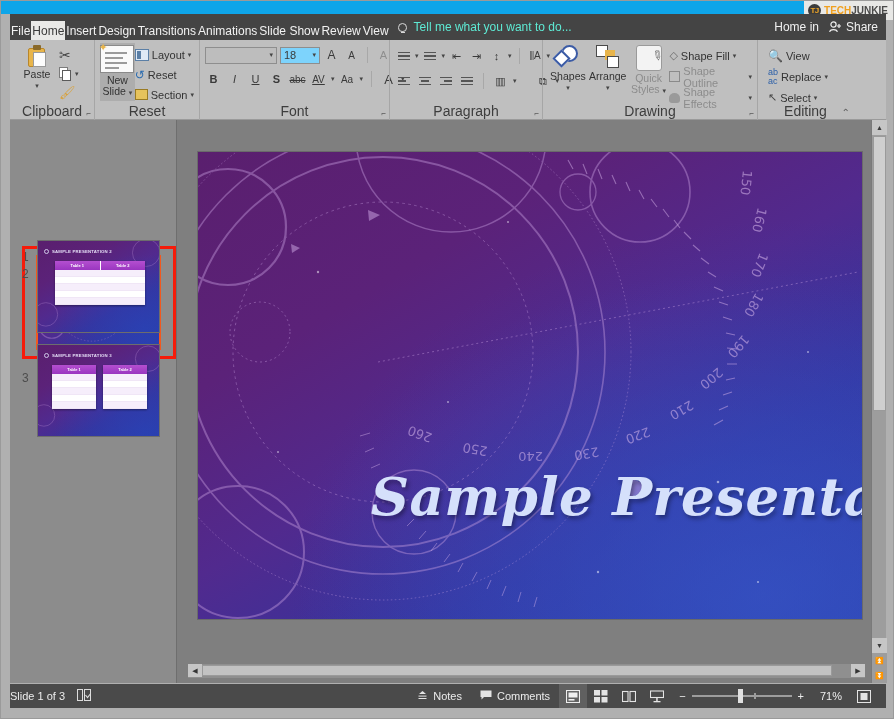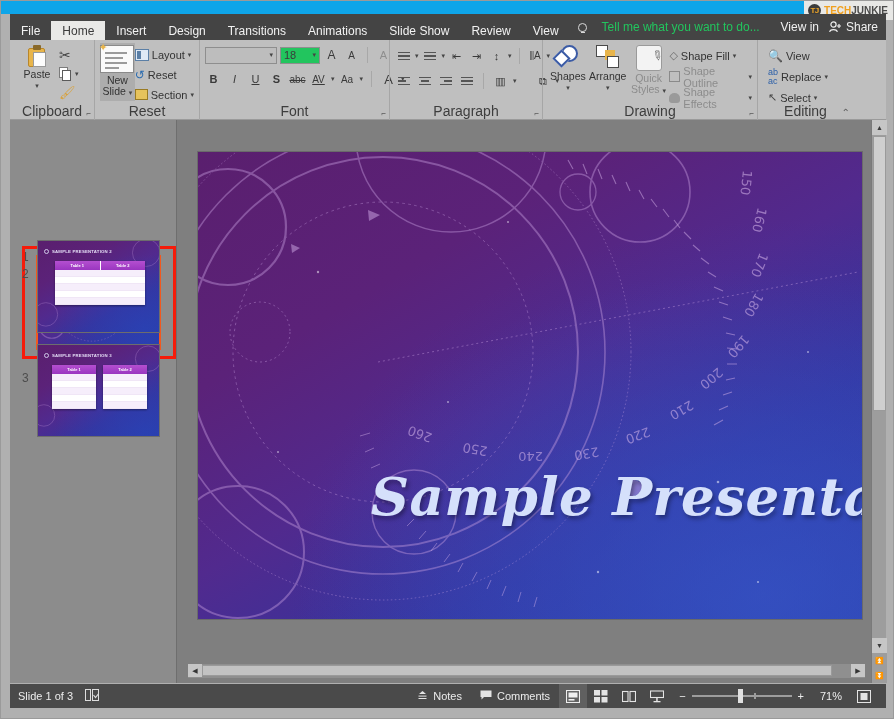--- a/index.html
+++ b/index.html
@@ -36,30 +36,30 @@
   .tj-text { font-size: 10px; font-weight: bold; letter-spacing: 0px; }
   .tj-tech { color: #f0a020; }
   .tj-junkie { color: #4a4a4a; }
 
   .ribbon-tabs {
     position: absolute; left: 10px; top: 14px; width: 876px; height: 26px;
     background: #444444;
     display: flex; align-items: stretch;
   }
   .tab {
-    padding: 0 11px;
+    padding: 0 1px;
     display: flex; align-items: center;
     font-size: 12px; color: #f2f2f2;
     cursor: default;
     margin-top: 7px;
   }
   .tab.active { background: #e9e9e7; color: #3a3a3a; }
   .tellme {
-    display: flex; align-items: center; gap: 15px;
-    padding: 0 8px; font-size: 12px; color: #22c55e; font-style: normal;
+    display: flex; align-items: center; gap: 7px;
+    padding: 0 8px; font-size: 12px; color: #5eead4; font-style: normal;
   }
   .bulb {
     display:inline-block; width: 9px; height: 9px;
     border: 1.3px solid #d8d8d8; border-radius: 50% 50% 45% 45%;
     position: relative;
   }
   .bulb::after {
     content:""; position:absolute; left:2px; bottom:-4px;
     width:4px; height:2px; border-top:1.3px solid #d8d8d8;
   }
@@ -143,21 +143,21 @@
   .ic-replace { font-size:9px;color:#2b5fa8;line-height:9px;}
   .ic-select { font-size:11px;color:#444;}
 
   
   .fontname {
     width: 72px; height: 17px; background: #bdbdbd; border: 1px solid #8e8e8e;
     display:flex; align-items:center; justify-content:flex-end; padding-right:3px;
     font-size: 9px; color:#4a4a4a;
   }
   .fontsize {
-    width: 40px; height: 17px; background: #22c55e; border: 1px solid #8e8e8e;
+    width: 40px; height: 17px; background: #7dd3fc; border: 1px solid #8e8e8e;
     display:flex; align-items:center; justify-content:space-between; padding:0 3px;
     font-size: 11px; color:#3a3a3a;
   }
   .gbtn {
     min-width: 17px; height: 18px; display:flex; align-items:center; justify-content:center;
     font-size: 11px; color:#3a3a3a;
   }
   .lbars { display:inline-flex; flex-direction:column; gap:2px; }
   .lbars i { display:block; height:1.6px; background:#555; }
 
@@ -247,21 +247,21 @@
   .hthumb { position:absolute; left:14px; top:1px; width:630px; height:11px; background:#c2c2c2; border:1px solid #9a9a9a;}
   .hbtn { position:absolute; top:0; width:14px; height:13px; display:flex; align-items:center; justify-content:center;
           font-size:7px; color:#333; background:#c6c6c6;}
 
   
   .statusbar {
     position:absolute; left:10px; top:684px; width:876px; height:24px;
     background:#4a4a4a; display:flex; align-items:center;
     color:#ececec; font-size:11px;
   }
-  .sb-left { display:flex; align-items:center; gap:12px; padding-left:8px; }
+  .sb-left { display:flex; align-items:center; gap:12px; padding-left:0; }
   .sb-right { margin-left:auto; display:flex; align-items:center; gap:0px; padding-right:8px; }
   .sb-item { display:flex; align-items:center; gap:5px; padding:0 9px; height:24px; }
   .view-btn { width:28px; height:24px; display:flex; align-items:center; justify-content:center; }
   .view-btn.active { background:#606060; }
   .zoomline { display:flex; align-items:center; gap:6px; padding:0 8px; }
   .ztrack { position:relative; width:100px; height:2px; background:#9d9d9d; }
   .zmid { position:absolute; left:62px; top:-2px; width:2px; height:6px; background:#9d9d9d; }
   .zthumb { position:absolute; left:46px; top:-6px; width:5px; height:14px; background:#e0e0e0; }
   .zpct { width:32px; text-align:right; }
   .outerframe {
@@ -290,21 +290,21 @@
     <div class="tab">Transitions</div>
     <div class="tab">Animations</div>
     <div class="tab">Slide Show</div>
     <div class="tab">Review</div>
     <div class="tab">View</div>
     <div class="tellme">
       <span class="bulb"></span>
       <span>Tell me what you want to do...</span>
     </div>
     <div class="tabbar-right">
-      <div class="signin">View in</div>
+      <div class="signin">Home in</div>
       <div class="sharebtn">
         <svg width="13" height="12" viewBox="0 0 13 12">
           <circle cx="4.5" cy="3.5" r="2.6" fill="none" stroke="#eee" stroke-width="1.2"></circle>
           <path d="M0.8 11 C0.8 7.8 8.2 7.8 8.2 11" fill="none" stroke="#eee" stroke-width="1.2"></path>
           <path d="M10 3 v4 M8 5 h4" stroke="#eee" stroke-width="1.2"></path>
         </svg>
         <span>Share</span>
       </div>
     </div>
   </div>

